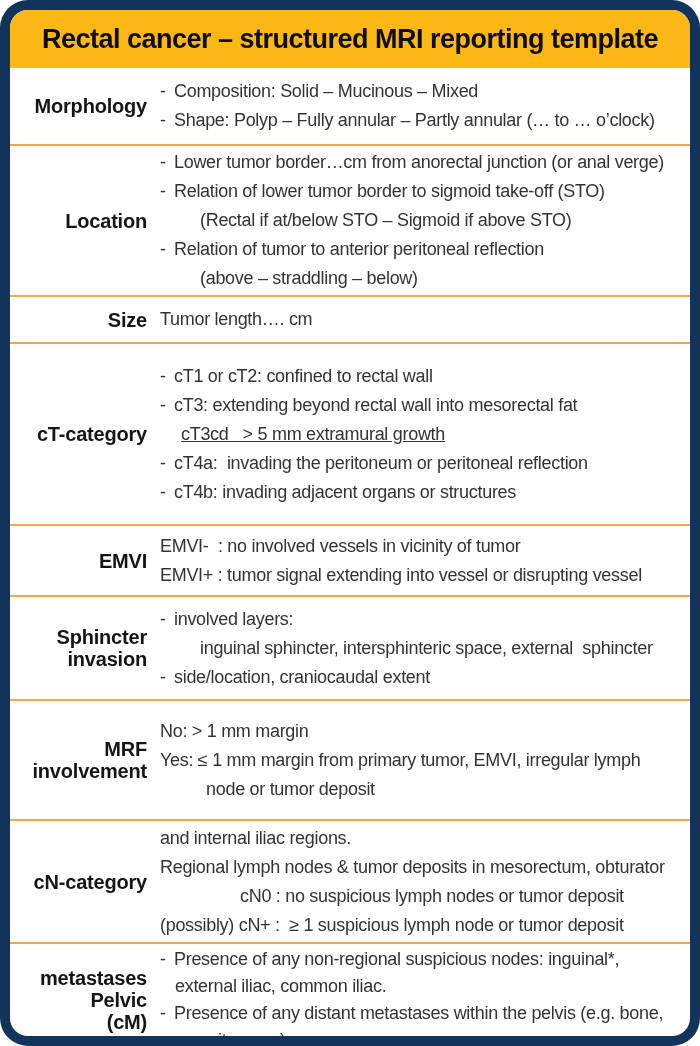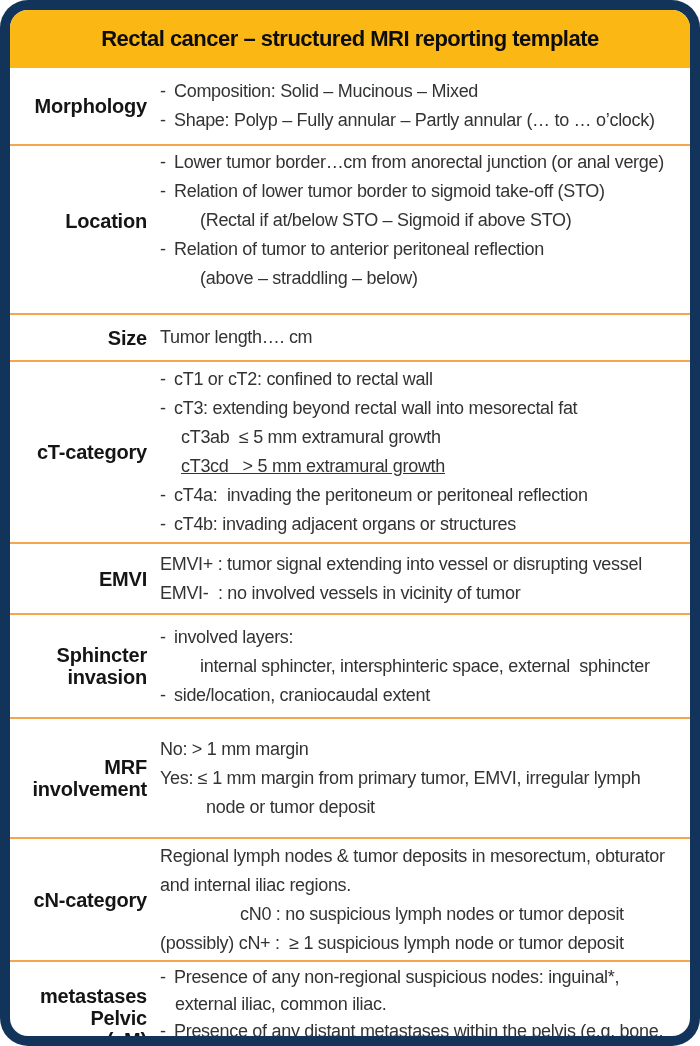--- a/index.html
+++ b/index.html
@@ -1,20 +1,20 @@
 <!DOCTYPE html>
 <html><head>
 <meta charset="utf-8">
 <style>
   html,body{margin:0;padding:0;background:#ffffff;}
   body{width:700px;height:1046px;position:relative;font-family:"Liberation Sans",sans-serif;}
   .frame{position:absolute;left:0;top:0;width:700px;height:1046px;background:#12345B;border-radius:28px;}
   .card{position:absolute;left:10px;top:10px;width:680px;height:1026px;background:#ffffff;border-radius:18px;overflow:hidden;}
   .header{height:58px;background:#FBB713;display:flex;align-items:center;justify-content:center;}
-  .title{font-size:22px;font-weight:bold;color:#0d0d0d;letter-spacing:-0.5px;white-space:pre;}
+  .title{font-size:27px;font-weight:bold;color:#0d0d0d;letter-spacing:-0.5px;white-space:pre;}
   .rows{display:flex;flex-direction:column;}
   .row{display:flex;align-items:center;box-sizing:border-box;}
   .row + .row{border-top:2px solid #F3A64E;}
   .label-cell{width:150px;flex:none;box-sizing:border-box;padding-right:13px;text-align:right;
     font-weight:bold;color:#151515;font-size:20px;line-height:22px;letter-spacing:-0.2px;}
   .content-cell{flex:1;min-width:0;padding-right:2px;}
   .line{display:flex;font-size:18px;line-height:29px;color:#333333;letter-spacing:-0.3px;white-space:pre;}
   .row.compact .line{line-height:27px;}
   .dash{width:14px;flex:none;}
   .txt{white-space:pre;}
@@ -44,61 +44,60 @@
           </div>
     <div class="content-cell">
             <div class="line"><span class="dash">-</span><span class="txt">Lower tumor border…cm from anorectal junction (or anal verge)</span></div>
             <div class="line"><span class="dash">-</span><span class="txt">Relation of lower tumor border to sigmoid take-off (STO)</span></div>
             <div class="line" style="margin-left: 40px;"><span class="txt">(Rectal if at/below STO – Sigmoid if above STO)</span></div>
             <div class="line"><span class="dash">-</span><span class="txt">Relation of tumor to anterior peritoneal reflection</span></div>
             <div class="line" style="margin-left: 40px;"><span class="txt">(above – straddling – below)</span></div>
           </div>
   </div>
 
-  <div class="row" style="height: 47px; margin-top: 18px;">
+  <div class="row" style="height: 47px;">
     <div class="label-cell">
             <div>Size</div>
           </div>
     <div class="content-cell">
             <div class="line"><span class="txt">Tumor length…. cm</span></div>
           </div>
   </div>
 
   <div class="row" style="height: 182px;">
     <div class="label-cell">
             <div>cT-category</div>
           </div>
     <div class="content-cell">
             <div class="line"><span class="dash">-</span><span class="txt">cT1 or cT2: confined to rectal wall</span></div>
             <div class="line"><span class="dash">-</span><span class="txt">cT3: extending beyond rectal wall into mesorectal fat</span></div>
-            <div class="line" style="margin-left: 21px;"><span class="txt">cT3ab  ≤ 5 mm extramural growth</span></div>
             <div class="line" style="margin-left: 21px; text-decoration: underline;"><span class="txt">cT3cd   &gt; 5 mm extramural growth</span></div>
             <div class="line"><span class="dash">-</span><span class="txt">cT4a:  invading the peritoneum or peritoneal reflection</span></div>
             <div class="line"><span class="dash">-</span><span class="txt">cT4b: invading adjacent organs or structures</span></div>
           </div>
   </div>
 
   <div class="row" style="height: 71px;">
     <div class="label-cell">
             <div>EMVI</div>
           </div>
     <div class="content-cell">
+            <div class="line"><span class="txt">EMVI-  : no involved vessels in vicinity of tumor</span></div>
             <div class="line"><span class="txt">EMVI+ : tumor signal extending into vessel or disrupting vessel</span></div>
-            <div class="line"><span class="txt">EMVI-  : no involved vessels in vicinity of tumor</span></div>
           </div>
   </div>
 
   <div class="row" style="height: 104px;">
     <div class="label-cell">
             <div>Sphincter</div>
             <div>invasion</div>
           </div>
     <div class="content-cell">
             <div class="line"><span class="dash">-</span><span class="txt">involved layers:</span></div>
-            <div class="line" style="margin-left: 40px;"><span class="txt">internal sphincter, intersphinteric space, external  sphincter</span></div>
+            <div class="line" style="margin-left: 40px;"><span class="txt">inguinal sphincter, intersphinteric space, external  sphincter</span></div>
             <div class="line"><span class="dash">-</span><span class="txt">side/location, craniocaudal extent</span></div>
           </div>
   </div>
 
   <div class="row" style="height: 120px;">
     <div class="label-cell">
             <div>MRF</div>
             <div>involvement</div>
           </div>
     <div class="content-cell">
@@ -106,22 +105,22 @@
             <div class="line"><span class="txt">Yes: ≤ 1 mm margin from primary tumor, EMVI, irregular lymph</span></div>
             <div class="line" style="margin-left: 46px; align-items: flex-end;"><span class="txt">node or tumor deposit</span></div>
           </div>
   </div>
 
   <div class="row" style="height: 123px;">
     <div class="label-cell">
             <div>cN-category</div>
           </div>
     <div class="content-cell">
+            <div class="line"><span class="txt">and internal iliac regions.</span></div>
             <div class="line"><span class="txt">Regional lymph nodes &amp; tumor deposits in mesorectum, obturator</span></div>
-            <div class="line"><span class="txt">and internal iliac regions.</span></div>
             <div class="line" style="margin-left: 80px;"><span class="txt">cN0 : no suspicious lymph nodes or tumor deposit</span></div>
             <div class="line"><span class="txt">(possibly) cN+ :  ≥ 1 suspicious lymph node or tumor deposit</span></div>
           </div>
   </div>
 
   <div class="row compact" style="height: 113px;">
     <div class="label-cell">
             <div>metastases</div>
             <div>Pelvic</div>
             <div>(cM)</div>

